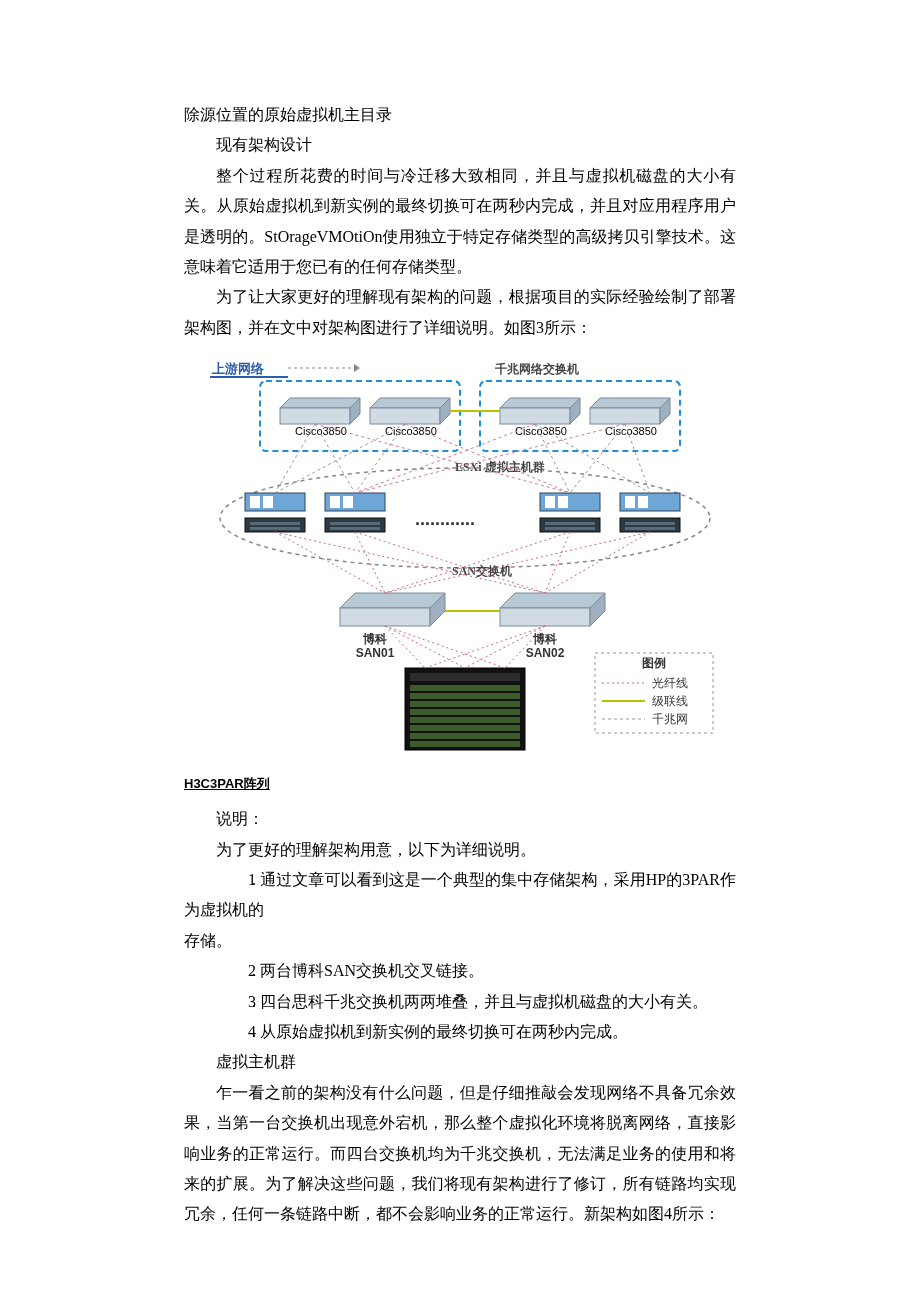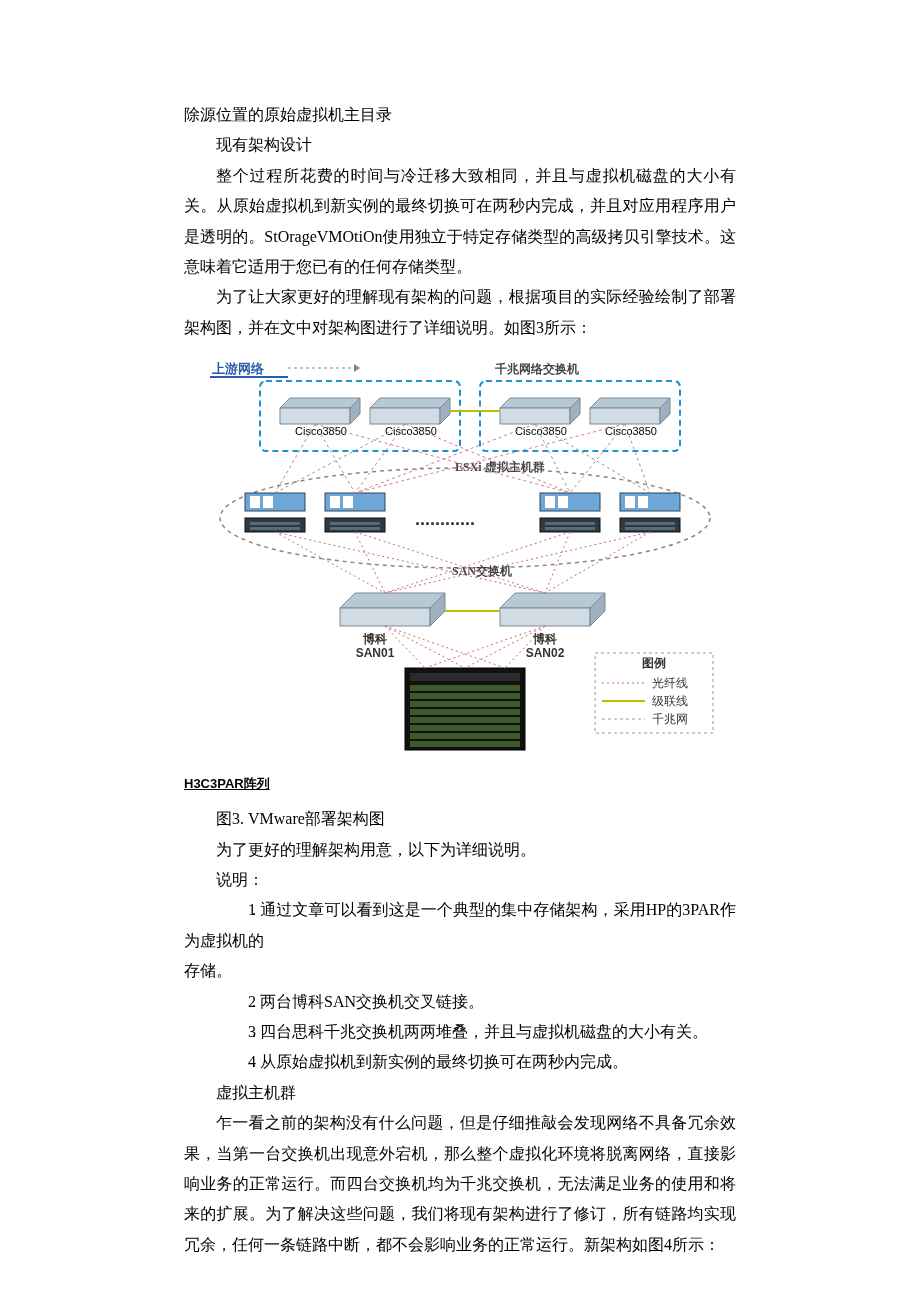--- a/index.html
+++ b/index.html
@@ -210,23 +210,22 @@
       <line x1="402" y1="330" x2="445" y2="330" stroke="#cc6688" stroke-width="1" stroke-dasharray="2,3"></line>
       <text x="452" y="334" font-family="Microsoft YaHei,SimHei" font-size="12" fill="#333">光纤线</text>
       <line x1="402" y1="348" x2="445" y2="348" stroke="#b8c200" stroke-width="2"></line>
       <text x="452" y="352" font-family="Microsoft YaHei,SimHei" font-size="12" fill="#333">级联线</text>
       <line x1="402" y1="366" x2="445" y2="366" stroke="#999" stroke-width="1" stroke-dasharray="3,3"></line>
       <text x="452" y="370" font-family="Microsoft YaHei,SimHei" font-size="12" fill="#333">千兆网</text>
     </svg>
     <div class="caption-array">H3C3PAR阵列</div>
   </div>
 
-  <p class="caption">图3. VMware部署架构图</p>
+  <p class="indent">说明：</p>
   <p class="indent">为了更好的理解架构用意，以下为详细说明。</p>
-  <p class="indent">说明：</p>
 
   <p class="list-item"><span class="num">1</span><span> . 通过文章可以看到这是一个典型的集中存储架构，采用HP的3PAR作为虚拟机的</span></p>
   <p>存储。</p>
   <p class="list-item"><span class="num">2</span><span> . 两台博科SAN交换机交叉链接。</span></p>
   <p class="list-item"><span class="num">3</span><span> . 四台思科千兆交换机两两堆叠，并且与虚拟机磁盘的大小有关。</span></p>
   <p class="list-item"><span class="num">4</span><span> . 从原始虚拟机到新实例的最终切换可在两秒内完成。</span></p>
 
   <p class="indent">虚拟主机群</p>
   <p class="indent">乍一看之前的架构没有什么问题，但是仔细推敲会发现网络不具备冗余效果，当第一台交换机出现意外宕机，那么整个虚拟化环境将脱离网络，直接影响业务的正常运行。而四台交换机均为千兆交换机，无法满足业务的使用和将来的扩展。为了解决这些问题，我们将现有架构进行了修订，所有链路均实现冗余，任何一条链路中断，都不会影响业务的正常运行。新架构如图4所示：</p>
 

